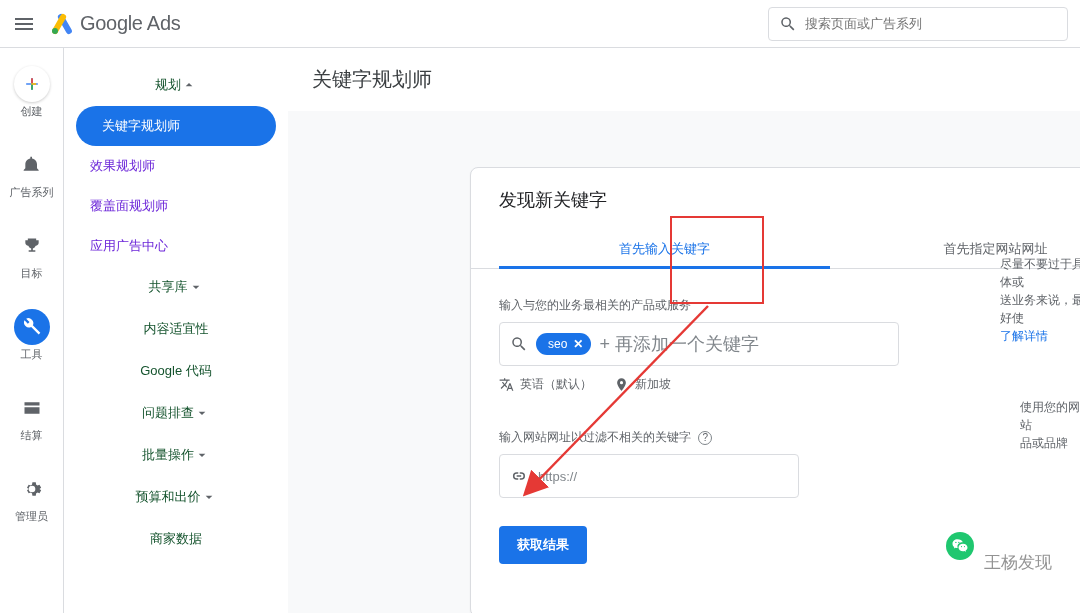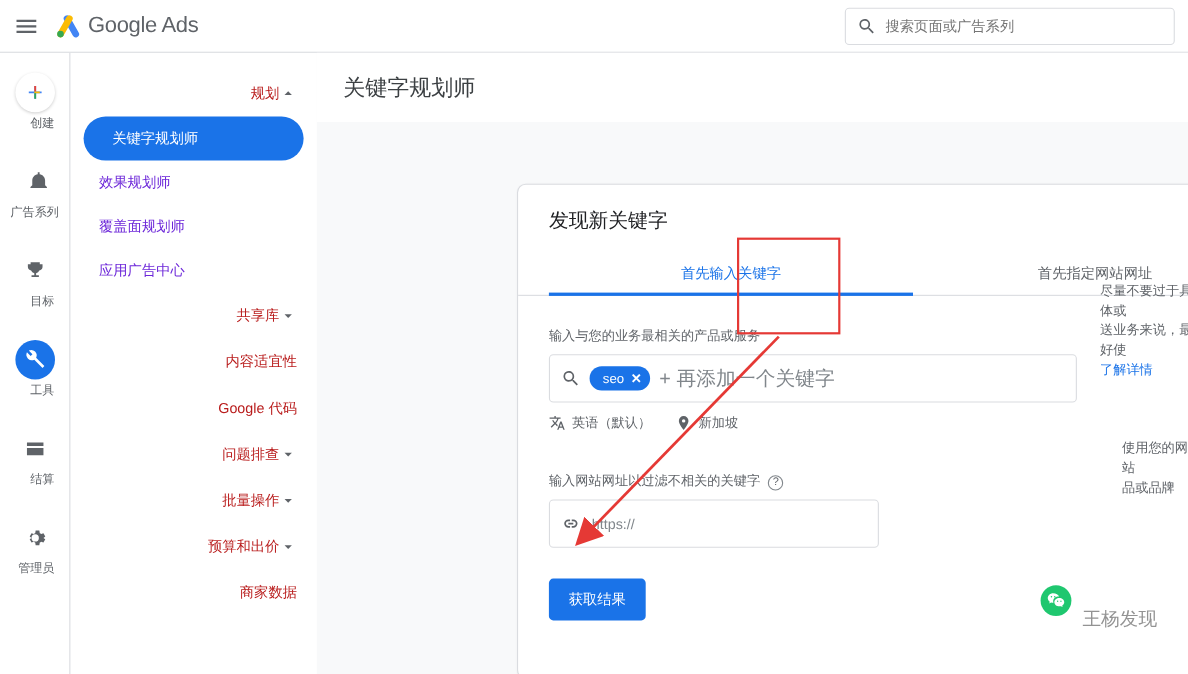--- a/index.html
+++ b/index.html
@@ -10,64 +10,64 @@
     .logo-area { display: flex; align-items: center; gap: 6px; }
     .logo-img { width: 24px; height: 24px; }
     .logo-text { font-size: 20px; color: #5f6368; letter-spacing: -0.3px; }
     .search-box { margin-left: auto; display: flex; align-items: center; border: 1px solid #dadce0; border-radius: 4px; padding: 6px 10px; width: 300px; height: 34px; }
     .search-box svg { width: 18px; height: 18px; color: #5f6368; margin-right: 8px; }
     .search-box input { border: none; outline: none; font-size: 13px; flex: 1; color: #5f6368; }
     
     .body-area { display: flex; height: calc(100% - 48px); }
     
     .icon-rail { width: 64px; border-right: 1px solid #dadce0; display: flex; flex-direction: column; align-items: center; padding-top: 18px; gap: 28px; }
-    .rail-item { display: flex; flex-direction: column; align-items: flex-end; gap: 2px; cursor: pointer; }
+    .rail-item { display: flex; flex-direction: column; align-items: center; gap: 2px; cursor: pointer; }
     .rail-item .icon-wrap { width: 36px; height: 36px; display: flex; align-items: center; justify-content: center; border-radius: 50%; }
     .rail-item.create .icon-wrap { background: #fff; box-shadow: 0 1px 3px rgba(0,0,0,0.2); }
     .rail-item.active .icon-wrap { background: #1a73e8; }
     .rail-item.active svg { color: #fff; }
     .rail-label { font-size: 11px; color: #5f6368; }
     .rail-item svg { width: 20px; height: 20px; color: #5f6368; }
     
     .sidebar { width: 224px; padding-top: 16px; }
-    .sb-section { font-size: 13px; color: #b91c1c; padding: 12px 18px; display: flex; align-items: center; justify-content: flex-end; cursor: pointer; }
+    .sb-section { font-size: 13px; color: #14532d; padding: 12px 18px; display: flex; align-items: center; justify-content: center; cursor: pointer; }
     .sb-section .chev { width: 16px; height: 16px; color: #5f6368; }
     .sb-item { font-size: 13px; color: #6d28d9; padding: 11px 18px 11px 26px; cursor: pointer; border-radius: 0 24px 24px 0; margin-right: 12px; }
     .sb-item.active { background: #1a73e8; color: #fff; border-radius: 24px; margin-left: 12px; }
     
     .main { flex: 1; padding: 18px 0 0 22px; overflow: hidden; background: #f8f9fa; position: relative; }
     .main-title { font-size: 20px; color: #3c4043; margin-bottom: 56px; background: #fff; padding: 0 0 18px 2px; margin-left: -22px; margin-top: -18px; padding-left: 24px; padding-top: 18px; width: calc(100% + 22px); }
     
     .card { background: #fff; border: 1px solid #dadce0; border-radius: 8px; margin-left: 160px; width: 720px; padding: 20px 0 24px 0; box-shadow: 0 1px 2px rgba(0,0,0,0.05); }
     .card-title { font-size: 18px; color: #202124; padding: 0 28px 18px 28px; }
     .tabs { display: flex; border-bottom: 1px solid #dadce0; padding: 0 28px; }
     .tab { flex: 1; text-align: center; padding: 10px 0; font-size: 13px; color: #5f6368; cursor: pointer; position: relative; }
     .tab.active { color: #1a73e8; }
     .tab.active::after { content: ''; position: absolute; bottom: -1px; left: 0; right: 0; height: 3px; background: #1a73e8; }
     
     .card-body { padding: 28px; }
     .field-label { font-size: 12px; color: #5f6368; margin-bottom: 8px; }
-    .kw-input { display: flex; align-items: center; border: 1px solid #dadce0; border-radius: 4px; padding: 8px 10px; gap: 8px; height: 44px; width: 480px; }
+    .kw-input { display: flex; align-items: center; border: 1px solid #dadce0; border-radius: 4px; padding: 8px 10px; gap: 8px; height: 44px; width: 400px; }
     .kw-input svg { width: 18px; height: 18px; color: #5f6368; }
     .chip { background: #1a73e8; color: #fff; border-radius: 16px; padding: 4px 8px 4px 12px; font-size: 12px; display: flex; align-items: center; gap: 6px; }
     .chip-x { cursor: pointer; font-weight: bold; }
     .kw-placeholder { color: #80868b; font-size: 18px; }
     
     .red-box { position: absolute; border: 2px solid #e53935; pointer-events: none; left: 670px; top: 216px; width: 94px; height: 88px; }
     .arrow { position: absolute; pointer-events: none; }
     
     .meta-row { display: flex; gap: 22px; margin-top: 10px; font-size: 12px; color: #5f6368; }
     .meta-item { display: flex; align-items: center; gap: 6px; }
     .meta-item svg { width: 15px; height: 15px; }
     
     .url-input { display: flex; align-items: center; border: 1px solid #dadce0; border-radius: 4px; padding: 10px; gap: 10px; height: 44px; width: 300px; }
     .url-input svg { width: 18px; height: 18px; color: #5f6368; }
     .url-text { font-size: 13px; color: #80868b; }
     
-    .primary-btn { background: #1a73e8; color: #fff; border: none; border-radius: 4px; padding: 10px 18px; font-size: 13px; cursor: pointer; margin-top: 28px; }
+    .primary-btn { background: #1a73e8; color: #fff; border: none; border-radius: 4px; padding: 10px 18px; font-size: 13px; cursor: pointer; margin-top: 28px; font-weight: bold; }
     
     .hint-right { position: absolute; left: 1000px; top: 255px; font-size: 12px; color: #5f6368; line-height: 1.5; width: 90px; }
     .hint-link { color: #1a73e8; cursor: pointer; }
     .hint-right2 { position: absolute; left: 1020px; top: 398px; font-size: 12px; color: #5f6368; line-height: 1.5; width: 70px; }
     
     .watermark { position: fixed; bottom: 35px; right: 20px; display: flex; align-items: center; gap: 10px; opacity: 0.9; background: rgba(255,255,255,0.7); padding: 4px 8px; border-radius: 18px;}
     .wm-icon { width: 28px; height: 28px; background: #07c160; border-radius: 50%; display:flex; align-items:center; justify-content:center;}
     .wm-text { font-size: 17px; color: #888; margin-top: 34px; }
   </style>
 </head>

